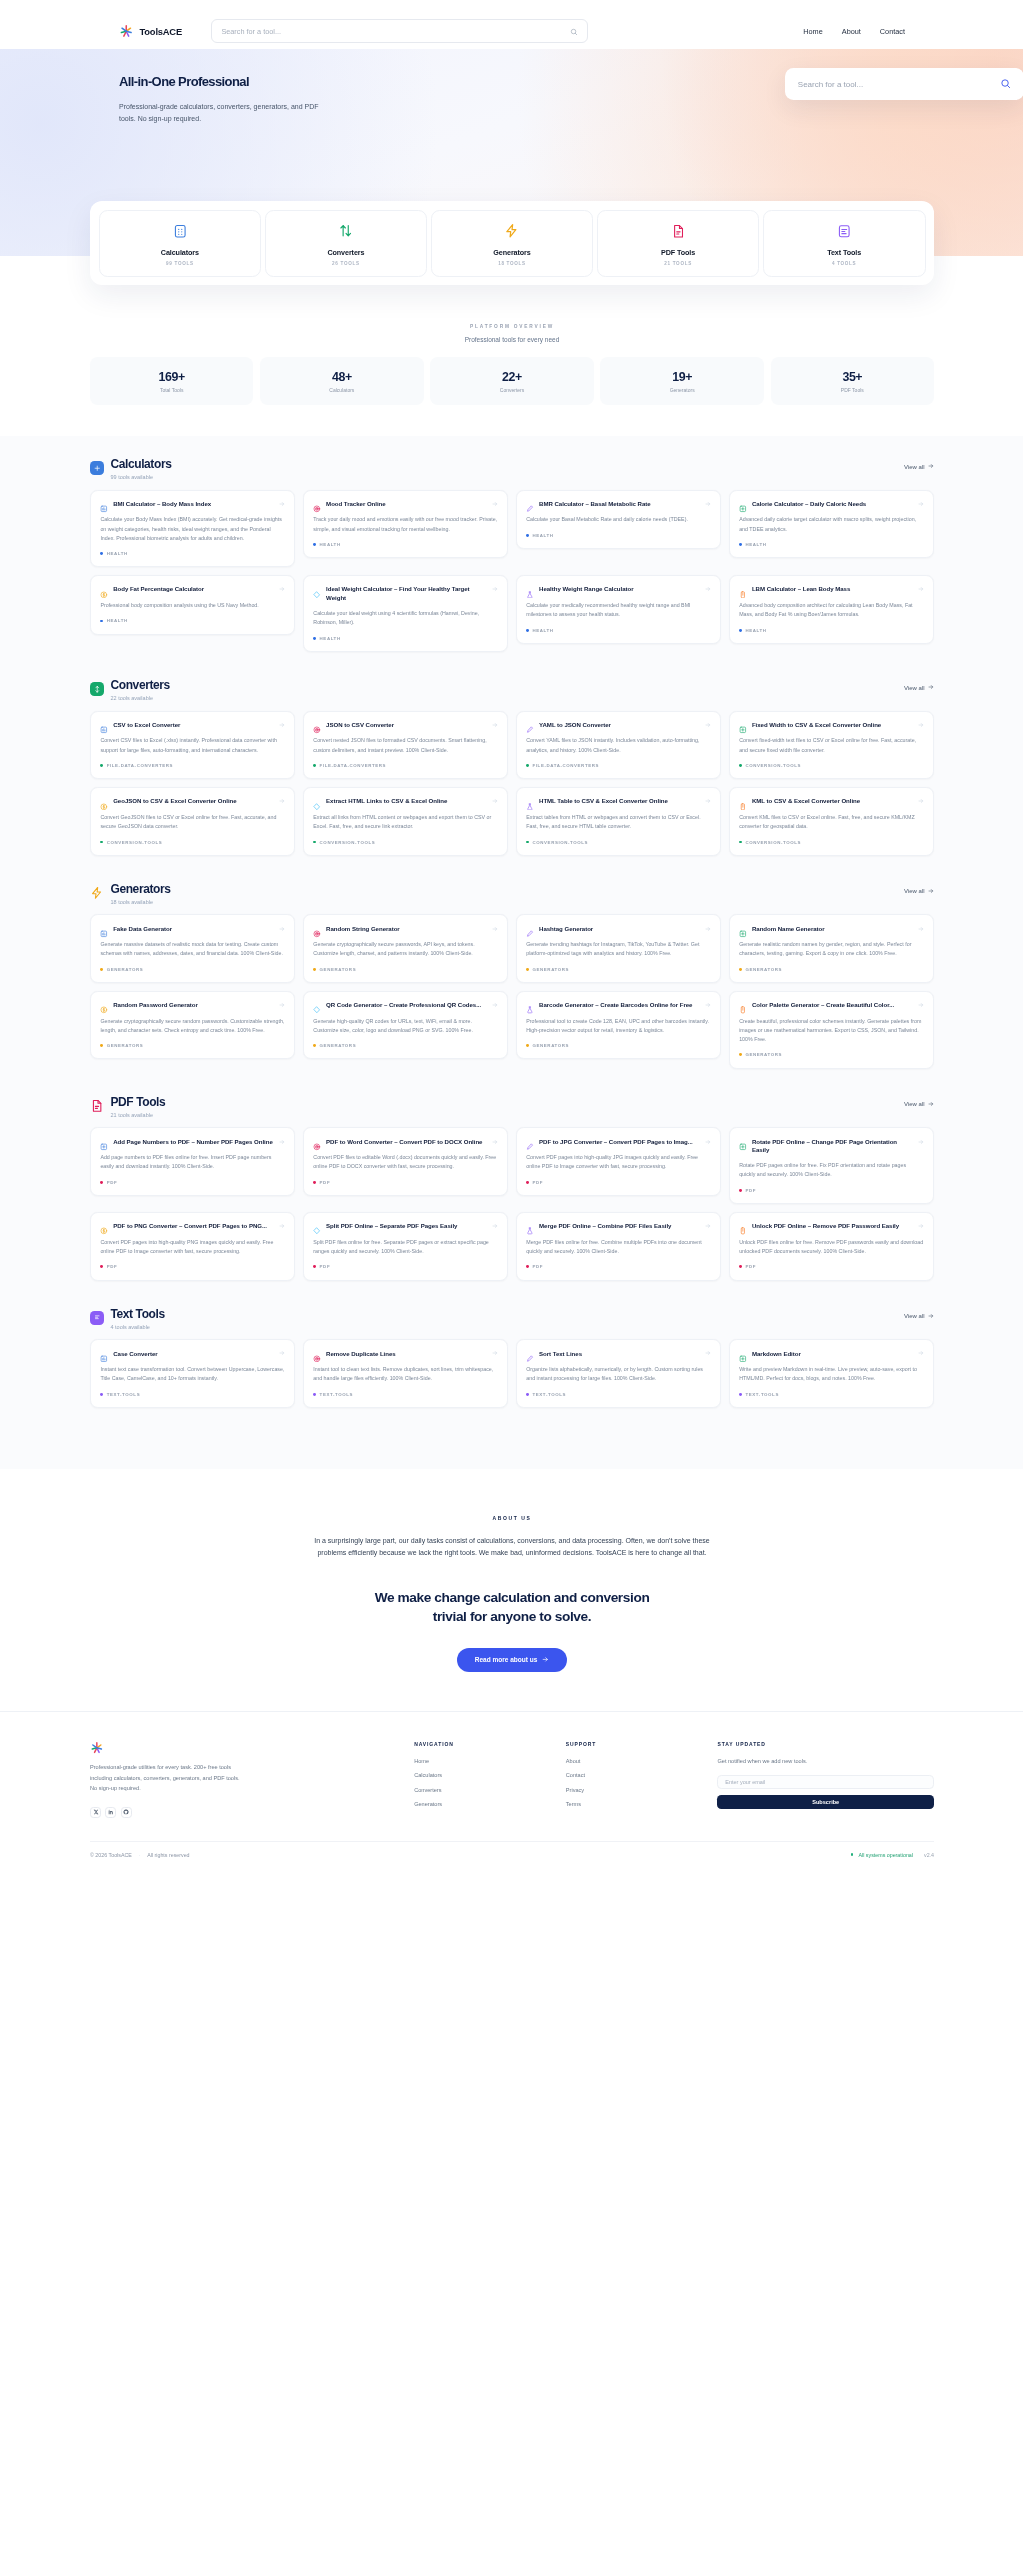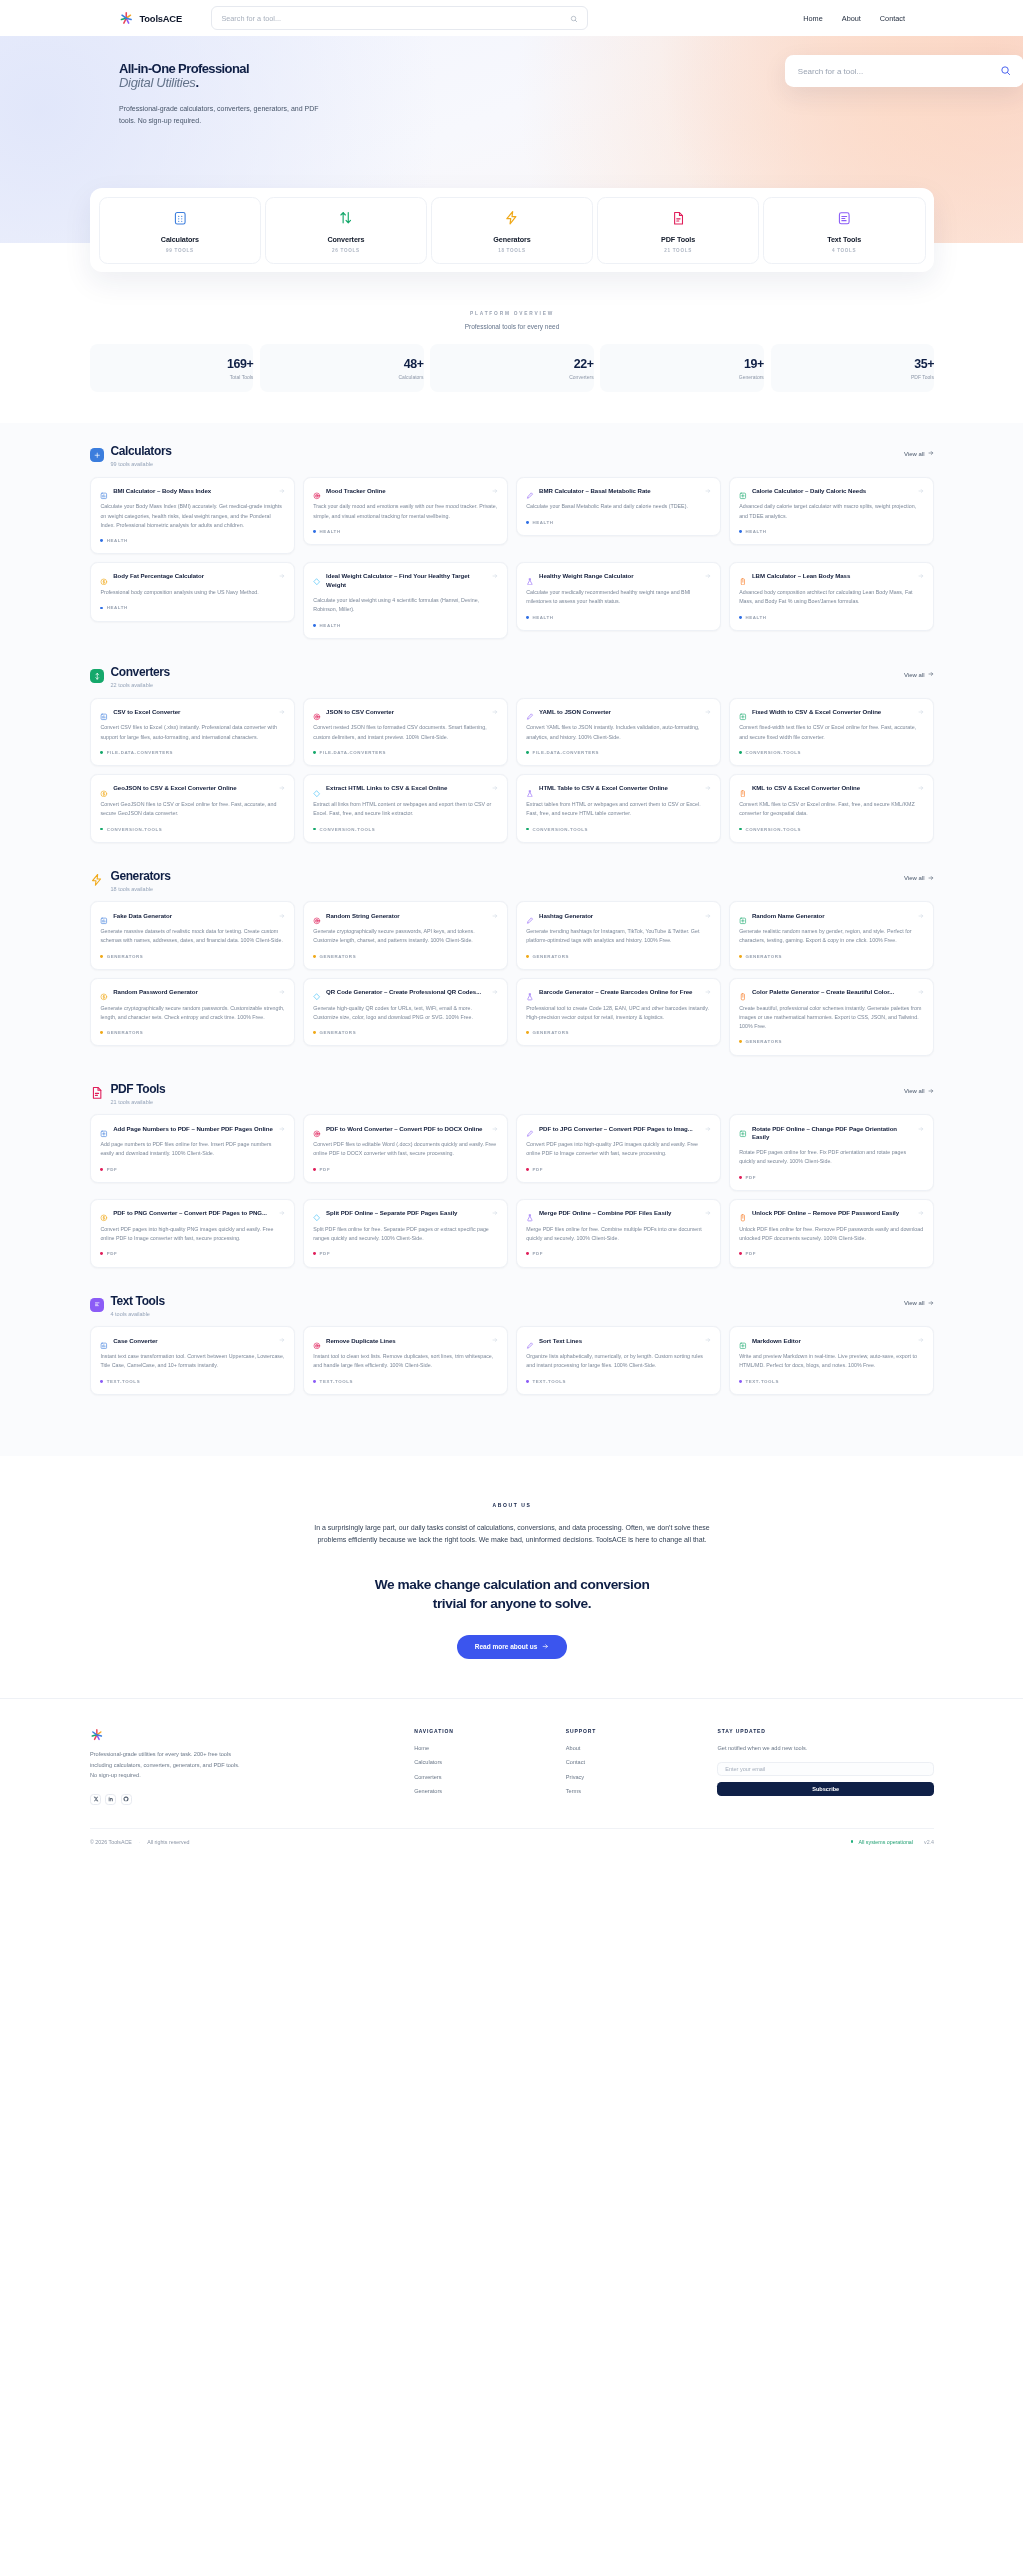--- a/index.html
+++ b/index.html
@@ -3,21 +3,21 @@
 <meta charset="utf-8">
 <style>
   * { margin:0; padding:0; box-sizing:border-box; }
   html,body { width:1024px; }
   body {
     font-family:"Liberation Sans", sans-serif;
     background:#ffffff;
     color:#0f172a;
     -webkit-font-smoothing:antialiased;
   }
-  .page { width:1024px; position:relative; overflow:hidden; }
+  .page { width:1024px; position:relative; overflow:hidden;margin-top:13px; }
 
   
   .navbar {
     height:36px; background:#fff; display:flex; align-items:center;
     padding:0 0 0 0; position:relative; z-index:20;
   }
   .nav-inner { width:1024px; display:flex; align-items:center; padding:0 119px; }
   .brand { display:flex; align-items:center; gap:6px; }
   .brand-logo { width:14.5px; height:14.5px; position:relative; }
   .brand-name { font-size:9.4px; font-weight:700; letter-spacing:-0.2px; color:#0f172a; }
@@ -79,21 +79,21 @@
   .cat-icon { height:19px; display:flex; align-items:center; justify-content:center; margin-bottom:7.7px; }
   .cat-title { font-size:7.2px; font-weight:700; color:#101828; letter-spacing:-0.1px; }
   .cat-count { font-size:4.6px; font-weight:700; color:#aeb6c4; letter-spacing:0.7px; margin-top:3.4px; }
 
   
   .overview { padding:39px 0 0; text-align:center; background:#fff; }
   .ov-eyebrow { font-size:4.8px; letter-spacing:1.8px; font-weight:700; color:#9aa3b3; }
   .ov-sub { font-size:6.5px; color:#64748b; margin-top:6.8px; }
   .stats { display:flex; gap:6.8px; padding:13.7px 90px 0; }
   .stat {
-    flex:1; background:#f8fafc; border-radius:7.7px; padding:12.8px 0 12px; text-align:right;
+    flex:1; background:#f8fafc; border-radius:7.7px; padding:12.8px 0 12px; text-align:center;
   }
   .stat-num { font-size:12.4px; font-weight:800; color:#0f1f45; letter-spacing:-0.4px; }
   .stat-label { font-size:5px; color:#8d97a8; margin-top:3.4px; }
 
   
   .sections { background:#fafbfd; margin-top:31px; padding:22px 0 34px; }
   .section { padding:0 90px; margin-bottom:27px; }
   .sec-head { display:flex; align-items:flex-start; margin-bottom:9.4px; }
   .sec-badge {
     width:13.7px; height:13.7px; border-radius:4.3px; display:flex; align-items:center;
@@ -210,23 +210,20 @@
         <a href="#">About</a>
         <a href="#">Contact</a>
       </div>
     </div>
   </div>
 
   <div class="hero">
     <div class="hero-inner">
       <h1>
         <span>All-in-One Professional</span>
-        <span class="sub">
-          <span>Digital Utilities</span><span class="dot">.</span>
-        </span>
       </h1>
       <p>Professional-grade calculators, converters, generators, and PDF tools. No sign-up required.</p>
       <div class="hero-search">
         <input value="" placeholder="Search for a tool..." style="">
         <span>
           <svg viewBox="0 0 24 24" width="11" height="11" fill="none" stroke="#3b55ee" stroke-width="2">
             <circle cx="11" cy="11" r="7"></circle>
               <line x1="16.5" y1="16.5" x2="21" y2="21" stroke-linecap="round"></line>
           </svg>
         </span>

